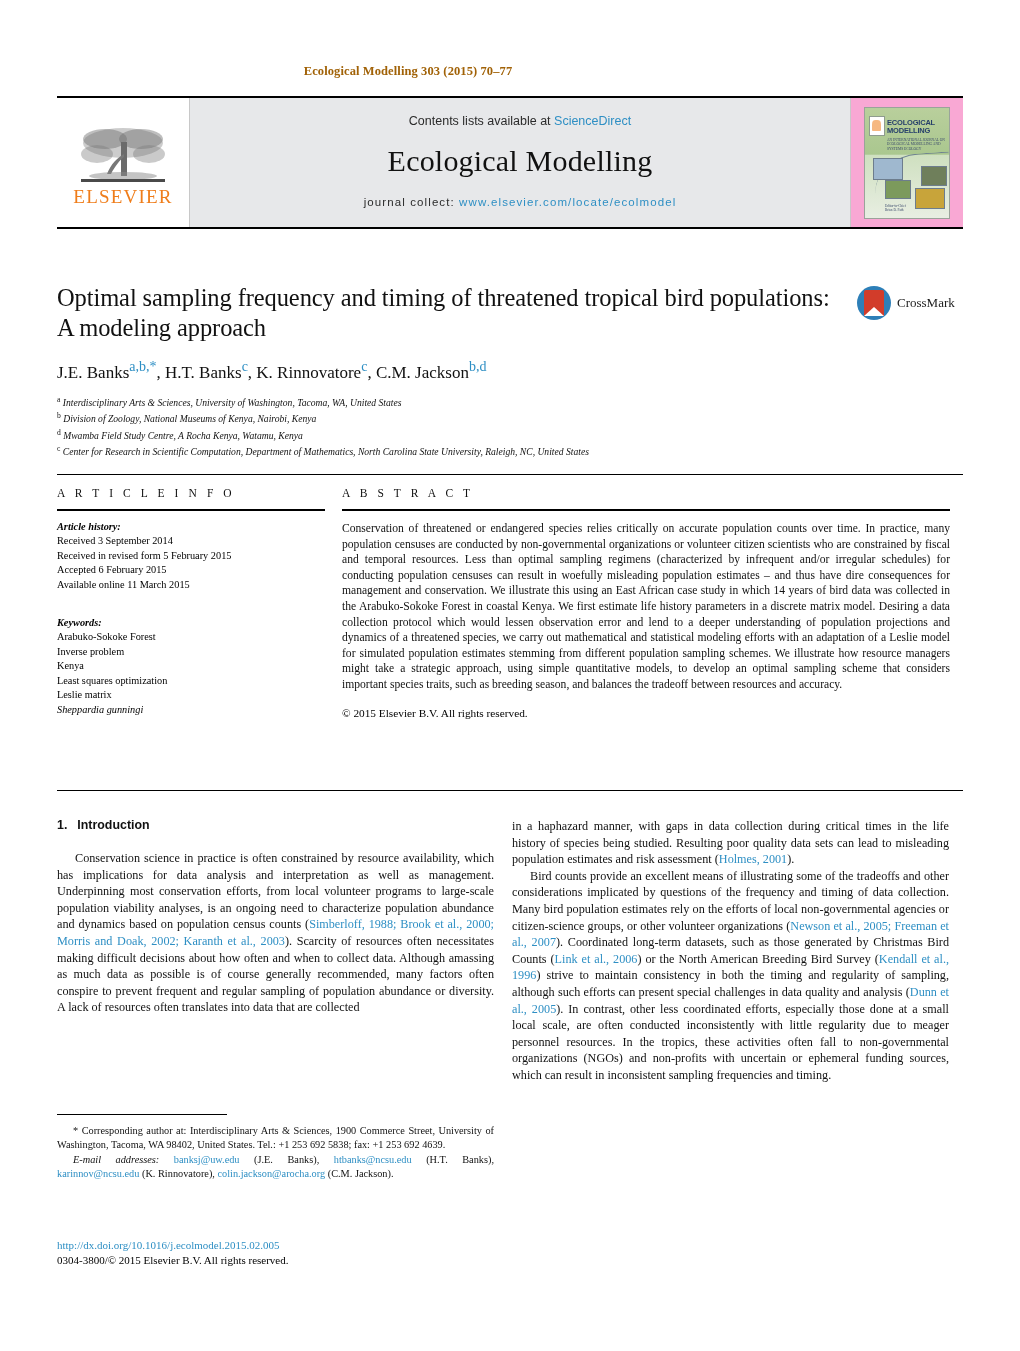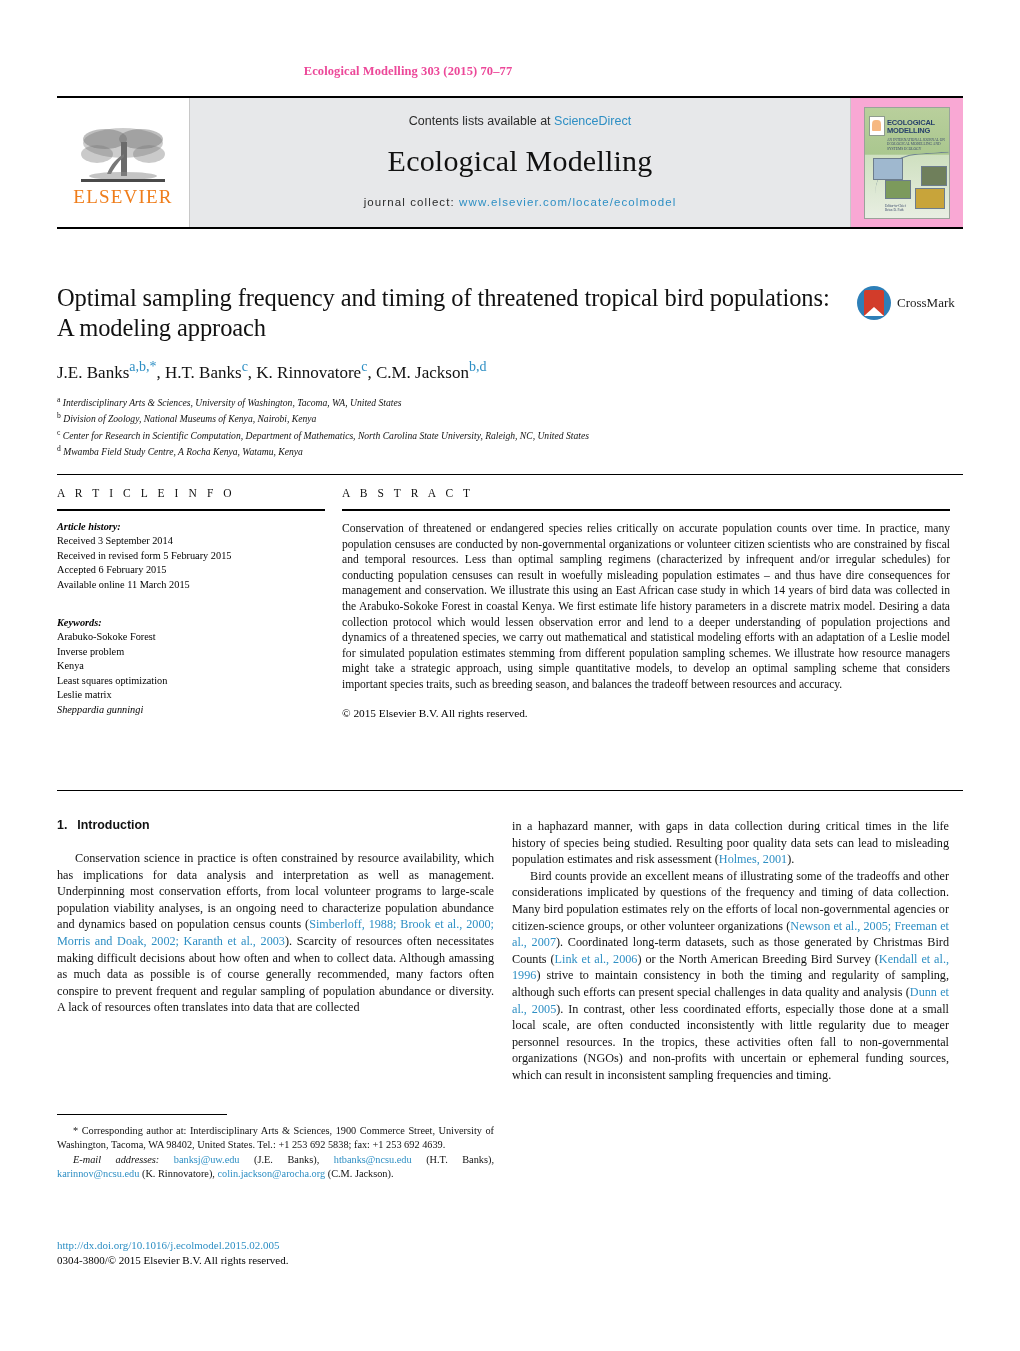--- a/index.html
+++ b/index.html
@@ -22,21 +22,21 @@
 
   
   .running-head {
     position: absolute;
     top: 64px;
     left: 0;
     width: 816px;
     text-align: center;
     font-size: 12.5px;
     font-weight: bold;
-    color: #ec4899;
+    color: #a16207;
     letter-spacing: 0.1px;
   }
 
   
   .masthead {
     position: absolute;
     top: 96px;
     left: 57px;
     width: 906px;
     height: 133px;
@@ -442,22 +442,22 @@
     <h1 class="paper-title">Optimal sampling frequency and timing of threatened tropical bird populations: A modeling approach</h1>
     <div class="authors">
       <span>J.E. Banks</span><sup>a,b,*</sup>,
       <span>H.T. Banks</span><sup>c</sup>,
       <span>K. Rinnovatore</span><sup>c</sup>,
       <span>C.M. Jackson</span><sup>b,d</sup>
     </div>
     <div class="affiliations">
       <div><span class="mark">a</span> <span>Interdisciplinary Arts &amp; Sciences, University of Washington, Tacoma, WA, United States</span></div>
       <div><span class="mark">b</span> <span>Division of Zoology, National Museums of Kenya, Nairobi, Kenya</span></div>
+      <div><span class="mark">d</span> <span>Mwamba Field Study Centre, A Rocha Kenya, Watamu, Kenya</span></div>
       <div><span class="mark">c</span> <span>Center for Research in Scientific Computation, Department of Mathematics, North Carolina State University, Raleigh, NC, United States</span></div>
-      <div><span class="mark">d</span> <span>Mwamba Field Study Centre, A Rocha Kenya, Watamu, Kenya</span></div>
     </div>
   </div>
 
   <div class="crossmark">
     <div class="cm-badge"></div>
     <div class="cm-label">CrossMark</div>
   </div>
 
   <div class="rule-top"></div>
 

